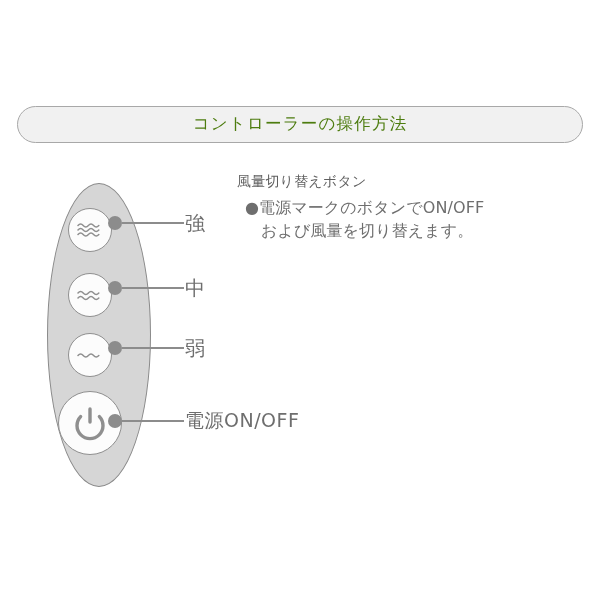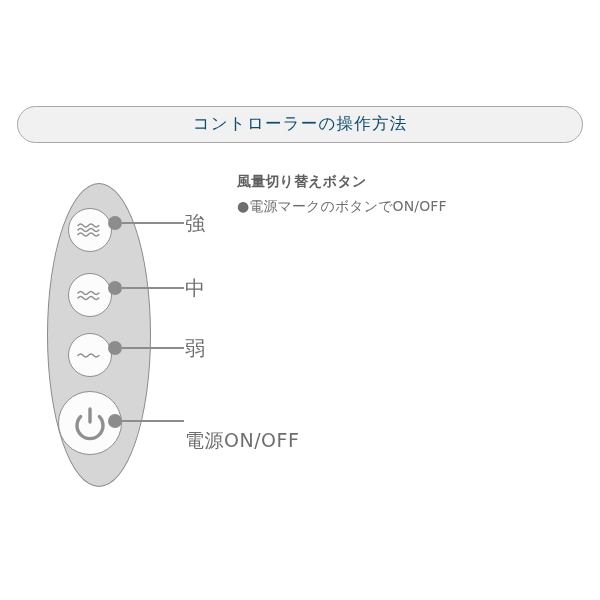--- a/index.html
+++ b/index.html
@@ -33,21 +33,21 @@
     box-sizing: border-box;
     background: #f1f1f1;
     border: 1px solid #a8a8a8;
     border-radius: 19px;
     display: flex;
     align-items: center;
     justify-content: center;
   }
   .header-title {
     font-size: 16.5px;
-    color: #0c4a6e;
+    color: #4d7c0f;
     letter-spacing: 1.2px;
     line-height: 1;
     white-space: nowrap;
   }
 
   
   .controller {
     position: absolute;
     left: 47px;
     top: 183px;
@@ -116,43 +116,44 @@
   }
 
   
   .lead-label {
     position: absolute;
     font-size: 20px;
     color: #6e6e6e;
     line-height: 1;
     white-space: nowrap;
   }
-  .lead-label.power-label { font-size: 19px; letter-spacing: 0.5px; margin-top: 20px; }
+  .lead-label.power-label { font-size: 19px; letter-spacing: 0.5px; }
 
   
   .desc {
     position: absolute;
     left: 237px;
     top: 173px;
     width: 356px;
     color: #6e6e6e;
   }
   .desc-title {
     font-size: 14px;
-    font-weight: bold;
+    font-weight: normal;
     color: #5f5f5f;
     line-height: 1.25;
     margin-bottom: 5px;
     letter-spacing: 0.2px;
   }
   .desc-item {
-    font-size: 14px;
+    font-size: 16px;
     line-height: 1.45;
     letter-spacing: 0.1px;
     white-space: nowrap;
+    margin-left: 8px;
   }
   .desc-item .cont {
     display: block;
     padding-left: 16px;
   }
 </style>
 </head>
 <body>
 
 <div id="stage">
@@ -219,18 +220,19 @@
   <div class="lead-label" style="left:185px; top:213px;">強</div>
   <div class="lead-label" style="left:185px; top:278px;">中</div>
   <div class="lead-label" style="left:185px; top:338px;">弱</div>
   <div class="lead-label power-label" style="left:185px; top:411px;">電源ON/OFF</div>
 
   <div class="desc">
     <div class="desc-title">風量切り替えボタン</div>
 
     <div class="desc-item">
       <span>●</span><span>電源マークのボタンでON/OFF</span>
+      <span class="cont">および風量を切り替えます。</span>
     </div>
 
 
   </div>
 
 </div>
 
 </body></html>

